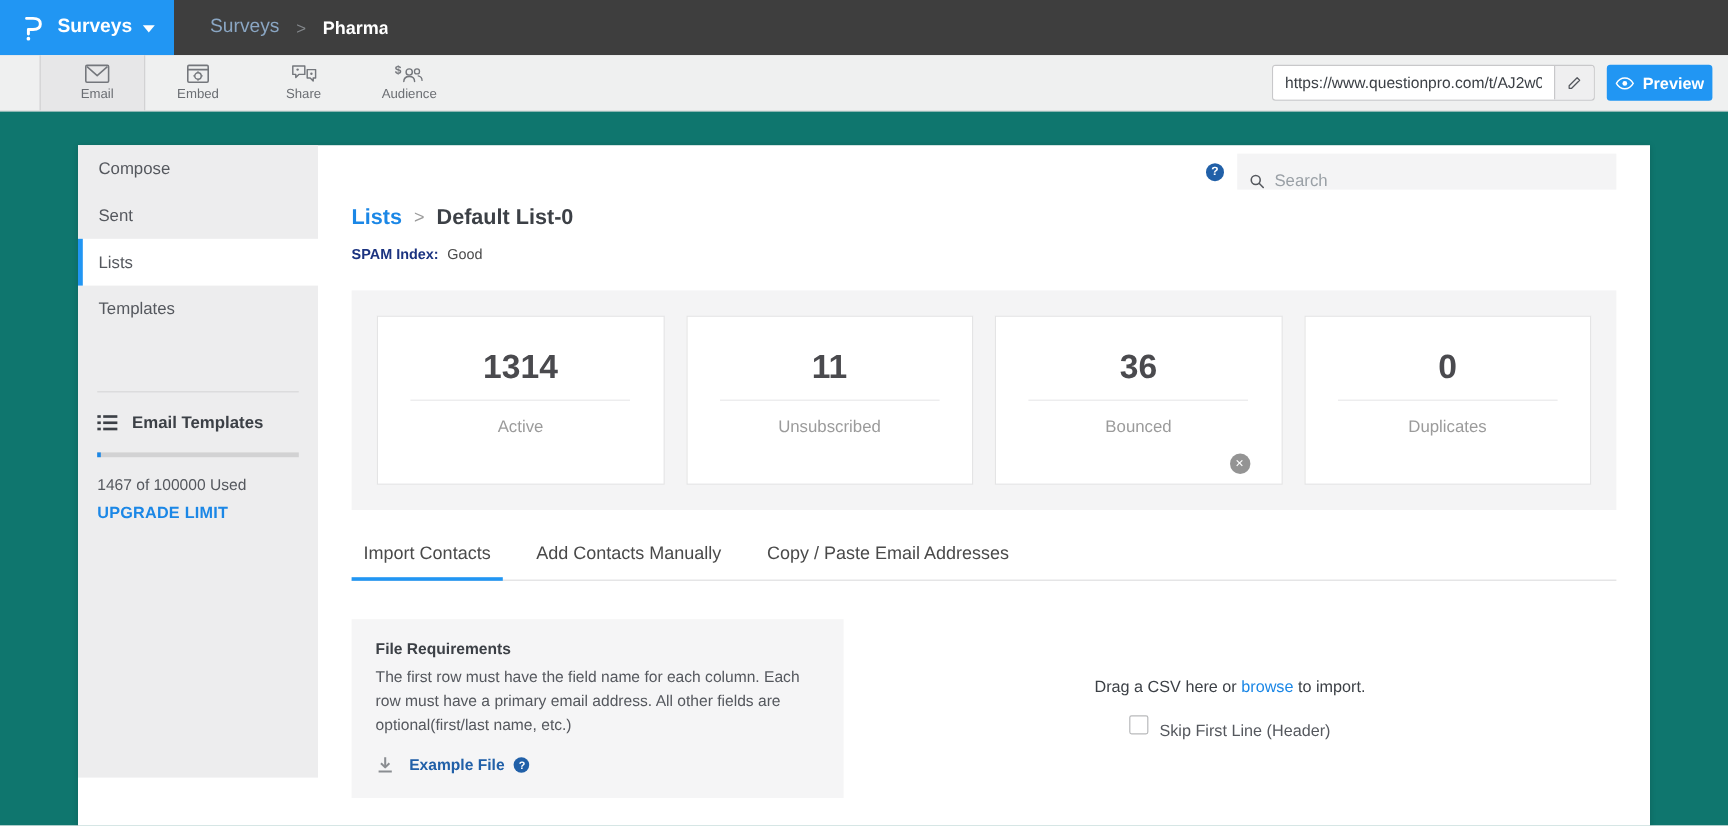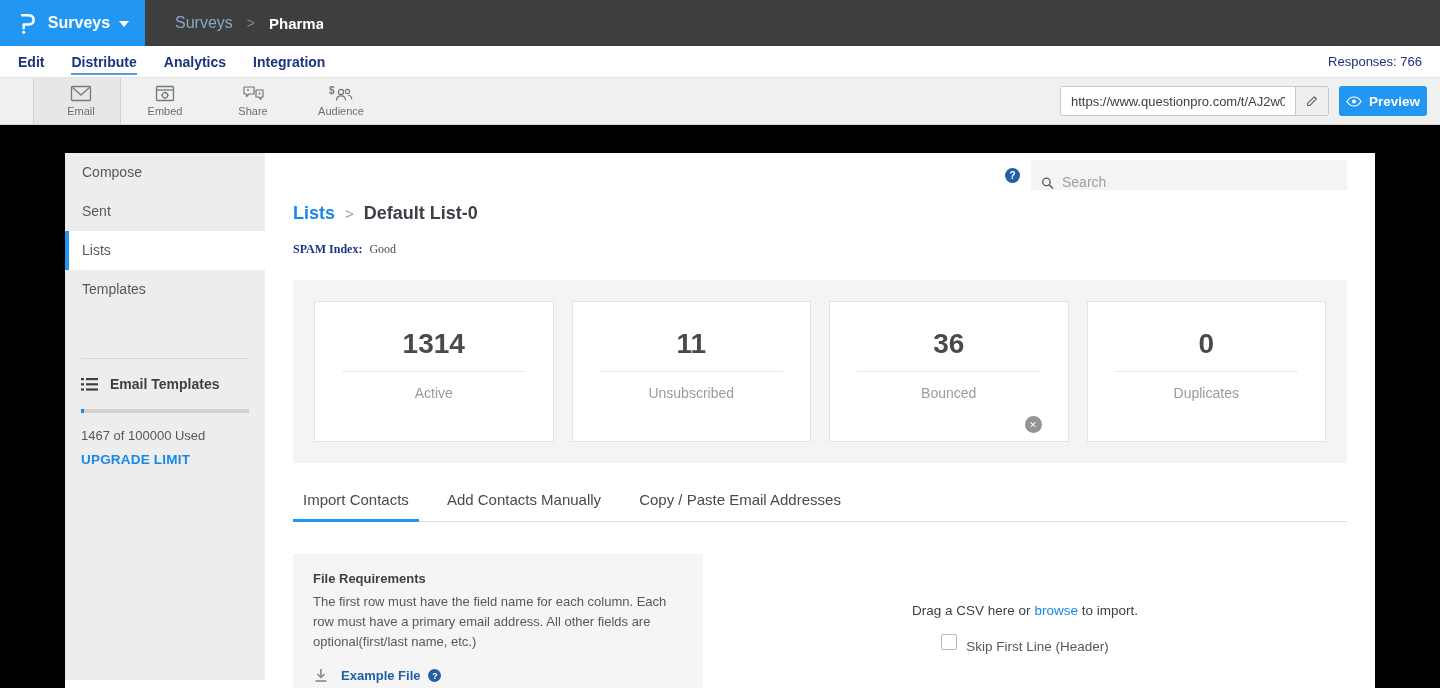--- a/index.html
+++ b/index.html
@@ -46,21 +46,21 @@
     border-radius:3px; overflow:hidden; background:#fff; }
   .url-input { width:234px; border:none; outline:none; font-size:13px; color:#3c4046; padding:0 10px;
     font-family:inherit; background:#fff; }
   .pencil-btn { width:33px; background:#efeff0; border:none; border-left:1px solid #c8c8ca;
     display:flex; align-items:center; justify-content:center; cursor:pointer; color:#55585e; }
   .preview-btn { align-self:center; margin:0 13px 0 10px; height:30px; width:88px; background:#2196f3;
     color:#fff; border:none; border-radius:3px; font-size:13.5px; font-weight:700; display:flex;
     align-items:center; justify-content:center; gap:7px; cursor:pointer; font-family:inherit; }
 
   
-  .page { flex:1; position:relative; background:#000000; }
+  .page { flex:1; position:relative; background:#0f766e; }
   .card { position:absolute; left:65px; top:28px; width:1310px; bottom:-6px; background:#fff;
     box-shadow:0 1px 5px rgba(0,0,0,.15); display:flex; }
 
   
   .side { width:200px; background:#ededee; height:527px; flex:0 0 auto; }
   .side-item { height:39px; line-height:39px; font-size:14px; color:#55585e; padding-left:13px;
     border-left:4px solid transparent; cursor:pointer; }
   .side-item.active { background:#fff; border-left-color:#2196f3; }
   .side-sep { border-top:1px solid #d8d8d9; margin:49px 16px 0; }
   .email-block { padding:17px 16px 0; }
@@ -80,21 +80,21 @@
   .searchbox { width:316px; height:30px; background:#f4f4f5; display:flex; align-items:flex-end;
     gap:8px; padding:0 10px; }
   .searchbox input { border:none; outline:none; background:transparent; font-size:14px; color:#3c4046;
     width:100%; font-family:inherit; }
   .searchbox input::placeholder { color:#9aa0a6; }
 
   .crumb2 { margin-top:13px; font-size:18px; display:flex; align-items:center; }
   .crumb2 .parent { color:#1b87e6; cursor:pointer; font-weight:600; }
   .crumb2 .sep { color:#9b9b9b; font-size:15px; margin:0 10px; }
   .crumb2 .cur { color:#3c4046; font-weight:600; }
-  .spam { margin-top:18px; font-size:12px;font-family:Liberation Serif, serif; }
+  .spam { margin-top:13px; font-size:12px; }
   .spam .lbl { color:#1b3380; font-weight:700; }
   .spam .val { color:#4a4a4a; margin-left:4px; }
 
   .stats { margin-top:23px; background:#f4f4f5; padding:21px; display:flex; gap:18px; height:183px; }
   .stat-card { flex:1; background:#fff; border:1px solid #e4e4e5; position:relative;
     display:flex; flex-direction:column; align-items:center; }
   .stat-val { font-size:28px; font-weight:700; color:#4a4a4e; margin-top:26px; }
   .stat-div { width:77%; border-top:1px solid #e9e9ea; margin-top:11px; }
   .stat-lbl { font-size:14px; color:#9b9b9b; margin-top:13px; }
   .clear-x { position:absolute; right:26px; bottom:8px; width:17px; height:17px; border-radius:50%;
@@ -138,27 +138,20 @@
       <span class="pname">Surveys</span>
       <span class="caret"></span>
     </div>
     <div class="topcrumb">
       <a class="parent">Surveys</a>
       <span class="sep">&gt;</span>
       <span class="cur">Pharma</span>
     </div>
   </header>
 
-  <nav class="navrow">
-    <span class="nav-item">Edit</span>
-    <span class="nav-item active">Distribute</span>
-    <span class="nav-item">Analytics</span>
-    <span class="nav-item">Integration</span>
-    <span class="responses">Responses: 766</span>
-  </nav>
 
   <div class="toolbar">
     <div class="tile active">
       <svg width="22" height="17" viewBox="0 0 22 17">
         <rect x="1.5" y="1.5" width="19" height="14" rx="1" stroke="#74777c" stroke-width="1.3" fill="none"></rect>
         <path d="M2.5 2.5 L11 10 L19.5 2.5" stroke="#74777c" stroke-width="1.3" fill="none" stroke-linejoin="round"></path>
       </svg>
       <span>Email</span>
     </div>
     <div class="tile">

